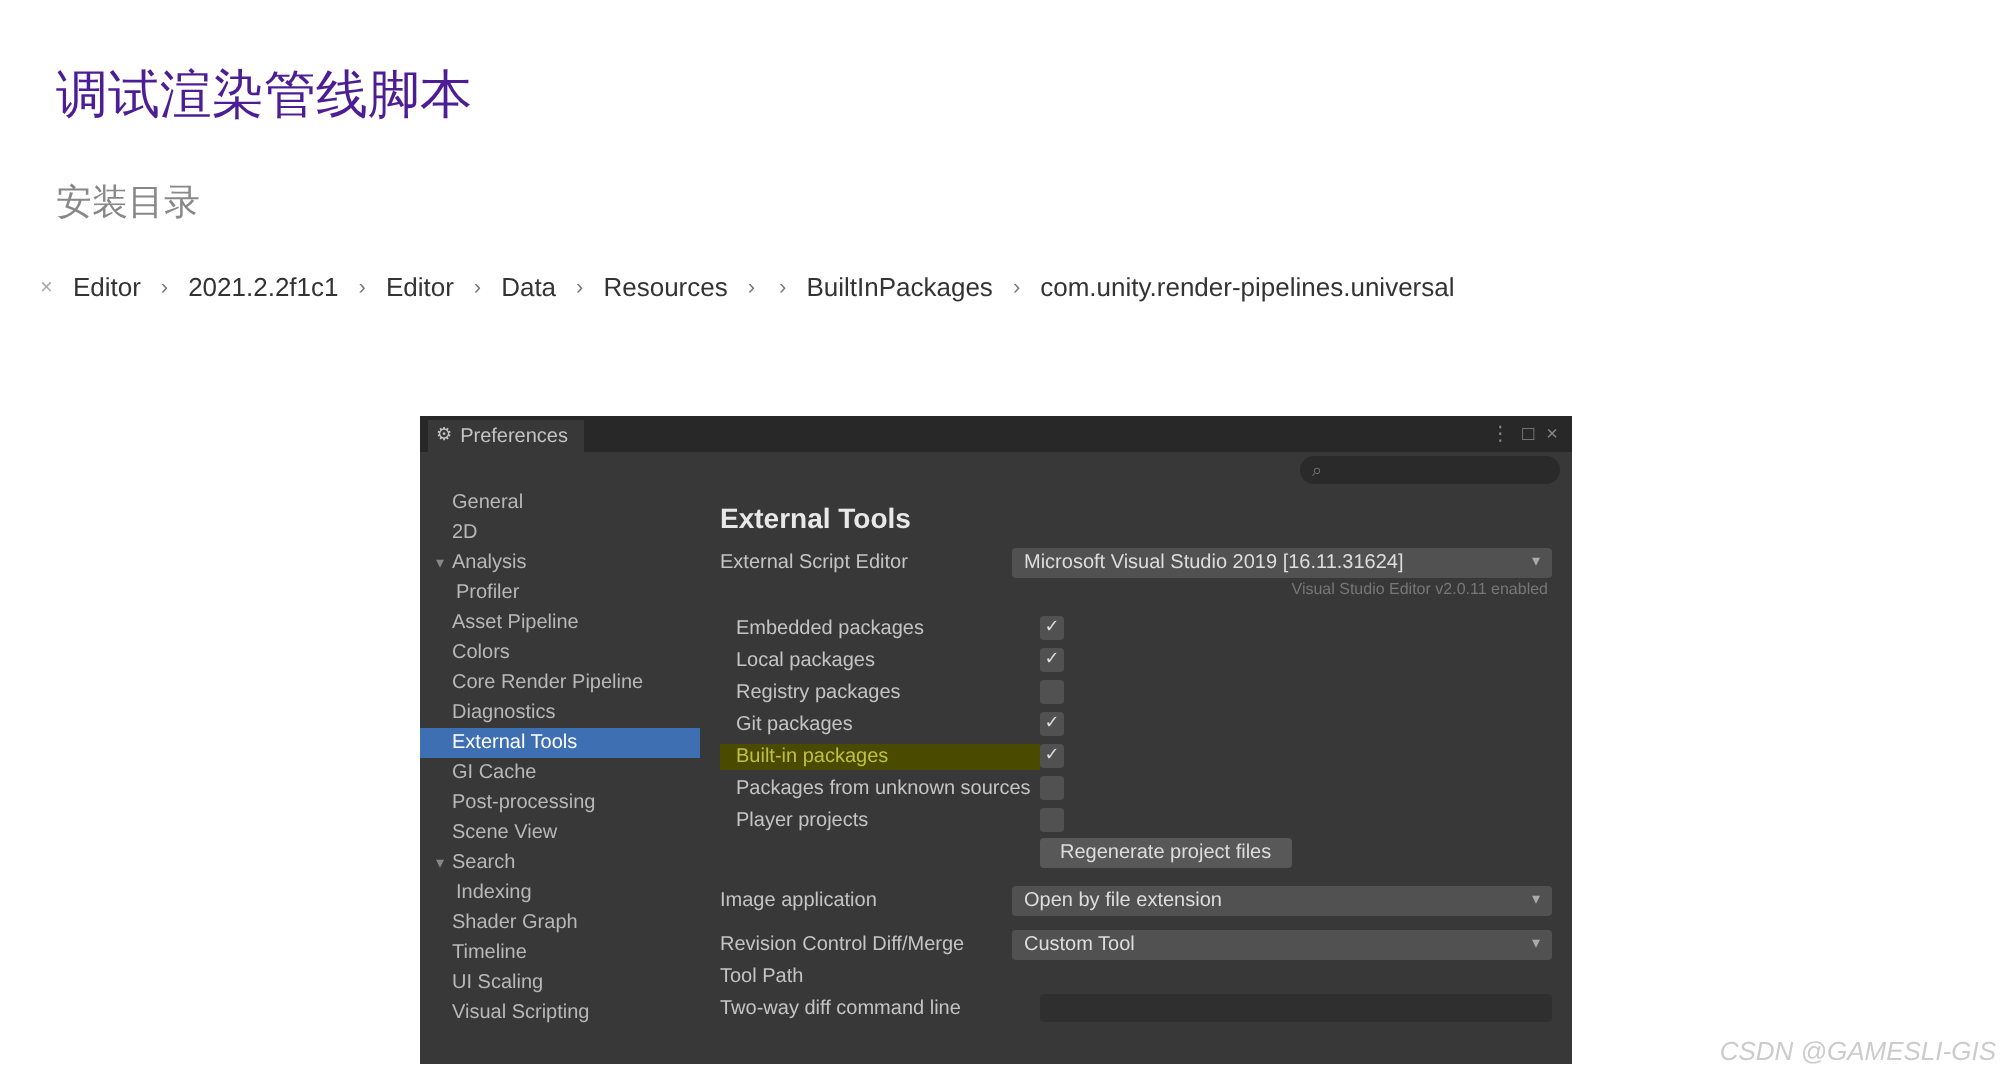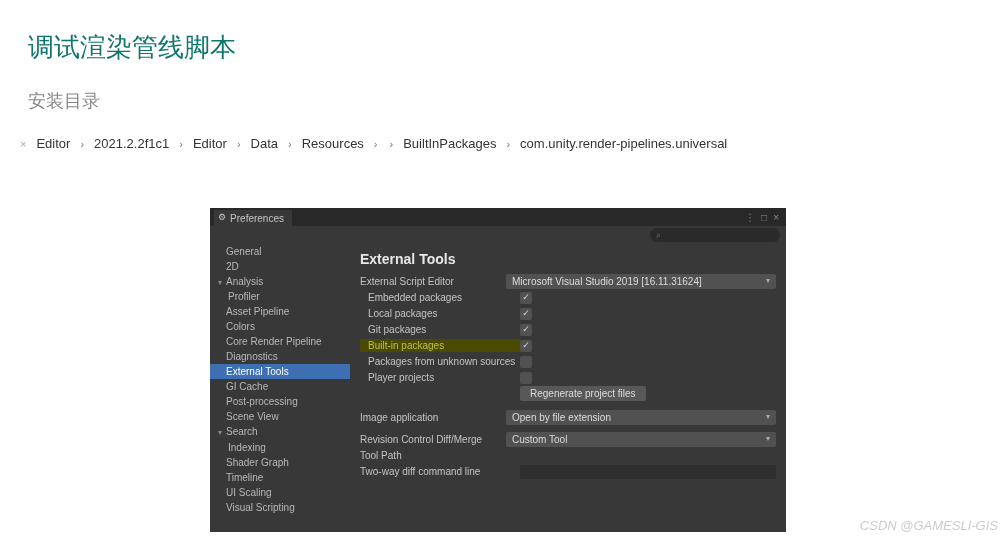--- a/index.html
+++ b/index.html
@@ -1,17 +1,17 @@
 <!DOCTYPE html>
 <html><head>
 <meta charset="utf-8">
 <style>
 * { margin: 0; padding: 0; box-sizing: border-box; font-family: "Segoe UI", "Microsoft YaHei", sans-serif; }
 body { background: #fff; width: 1008px; height: 541px; position: relative; overflow: hidden; }
-.page-title { font-size: 26px; color: #0f766e; padding: 30px 0 0 28px; font-weight: 400; }
+.page-title { font-size: 26px; color: #4c1d95; padding: 30px 0 0 28px; font-weight: 400; }
 .section-title { font-size: 18px; color: #888; padding: 24px 0 0 28px; font-weight: 400; }
 .breadcrumb { display: flex; align-items: center; padding: 20px 0 0 20px; font-size: 13px; color: #333; flex-wrap: wrap; }
 .breadcrumb .close { color: #aaa; font-size: 11px; margin-right: 6px; cursor: pointer; }
 .breadcrumb .crumb { padding: 3px 4px; }
 .breadcrumb .sep { color: #777; padding: 0 6px; font-size: 11px; }
 .editor-frame { position: absolute; left: 210px; top: 208px; width: 576px; height: 324px; background: #383838; font-size: 10px; color: #c4c4c4; line-height: 1.3; }
 .titlebar { background: #282828; height: 18px; display: flex; align-items: center; padding: 0 4px; }
 .titlebar .tab { display: flex; align-items: center; background: #383838; height: 16px; padding: 0 8px 0 4px; gap: 4px; margin-top: 2px; }
 .titlebar .gear { font-size: 9px; }
 .titlebar .spacer { flex: 1; }
@@ -103,31 +103,38 @@
       <h3>External Tools</h3>
       <div class="row">
         <div class="label top">External Script Editor</div>
         <div class="val">
             <div class="dropdown">
               <span>Microsoft Visual Studio 2019 [16.11.31624]</span>
               <span class="caret">▾</span>
             </div>
           </div>
       </div>
+      <div class="note">Visual Studio Editor v2.0.11 enabled</div>
       <div id="checks">
           <div class="row">
             <div class="label">Embedded packages</div>
             <div class="val">
               <div class="checkbox">✓</div>
             </div>
           </div>
           <div class="row">
             <div class="label">Local packages</div>
             <div class="val">
               <div class="checkbox">✓</div>
+            </div>
+          </div>
+          <div class="row">
+            <div class="label">Registry packages</div>
+            <div class="val">
+              <div class="checkbox"></div>
             </div>
           </div>
           <div class="row">
             <div class="label">Git packages</div>
             <div class="val">
               <div class="checkbox">✓</div>
             </div>
           </div>
           <div class="row highlight">
             <div class="label">Built-in packages</div>

